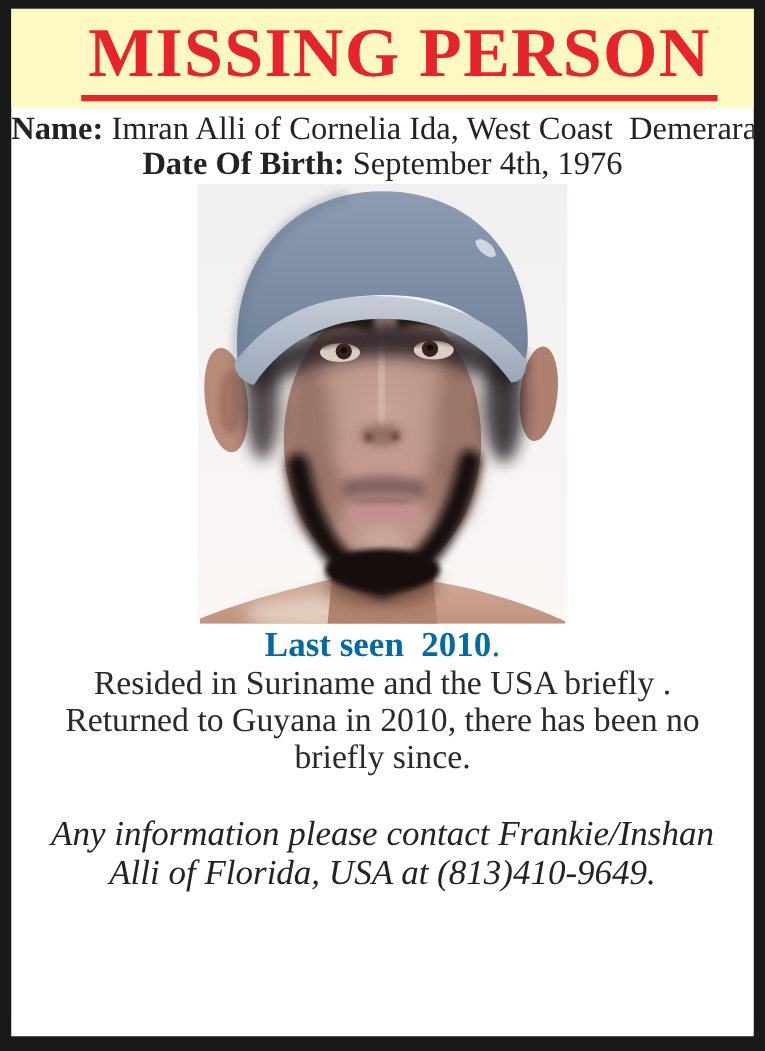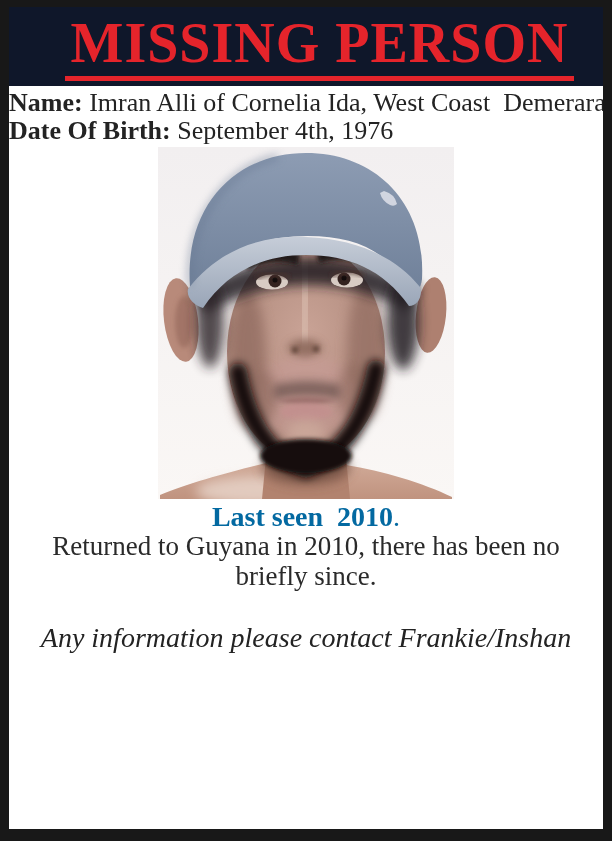--- a/index.html
+++ b/index.html
@@ -2,27 +2,27 @@
 <html><head>
 <meta charset="utf-8">
 <style>
   html,body{margin:0;padding:0;background:#ffffff;}
   body{width:612px;height:841px;font-family:"Liberation Serif","DejaVu Serif",serif;color:#222;}
   .poster{
     box-sizing:border-box;width:612px;height:841px;
     border-style:solid;border-color:#181818;border-width:7px 9px 12px 9px;
     background:#ffffff;overflow:hidden;
   }
-  .header{background:#0f172a;height:79px;display:flex;align-items:center;justify-content:center;padding-left:27px;}
+  .header{background:#fef9c3;height:79px;display:flex;align-items:center;justify-content:center;padding-left:27px;}
   .title{
     margin:0;font-size:56px;font-weight:700;color:#e5242b;line-height:1;
     letter-spacing:1px;padding:2px 6px 5px;border-bottom:5px solid #e5242b;
     white-space:pre;
   }
-  .info{margin-top:3px;text-align:left;}
+  .info{margin-top:3px;text-align:center;}
   .info p{margin:0;font-size:26px;line-height:27.5px;white-space:pre;color:#232323;}
   .info b{font-weight:700;}
   .photo-wrap{margin-top:3px;text-align:center;line-height:0;}
   .last-seen{margin:3px 0 0;text-align:center;font-size:28px;line-height:30px;white-space:pre;color:#0369a1;}
   .last-seen b{font-weight:700;}
   .detail{margin:0;text-align:center;font-size:27px;line-height:29.5px;white-space:pre;color:#2a2a2a;}
   .contact{margin:31px 0 0;text-align:center;font-style:italic;font-size:28px;line-height:31.5px;white-space:pre;color:#232323;}
   .contact b{font-weight:400;}
   .reward{margin:4px 0 0;text-align:center;font-style:italic;font-weight:700;font-size:41px;line-height:48px;color:#1e1e1e;}
 </style>
@@ -148,19 +148,21 @@
         <path d="M32,140 C26,58 78,6 148,6 C218,6 268,56 264,132 C263,142 258,147 253,147 C234,106 200,89 150,89 C100,89 65,105 43,147 C37,147 33,145 32,140 Z" fill="url(#capGrad)"></path>
         <path d="M30,142 C60,104 100,88 148,90 C196,92 236,108 262,140 C265,150 259,159 251,159 C225,122 190,108 148,108 C106,108 70,124 45,161 C37,159 28,151 30,142 Z" fill="url(#brimGrad)"></path>
         <path d="M226,44 q11,3 13,13 q-3,3 -7,1 q-8,-4 -10,-12 z" fill="#d9dde5" opacity="0.9"></path>
         <path d="M32,138 C30,70 70,20 120,10" stroke="#64758f" stroke-width="5" fill="none" opacity="0.6" filter="url(#b4)"></path>
       </g>
     </svg>
   </div>
 
   <p class="last-seen"><b>Last seen  2010</b><span>.</span></p>
 
+  <p class="detail">Resided in Suriname and the USA briefly .</p>
   <p class="detail">Returned to Guyana in 2010, there has been no</p>
   <p class="detail">briefly since.</p>
 
   <p class="contact"><span>Any information please contact </span><b>Frankie/Inshan</b></p>
+  <p class="contact" style="margin-top:0;"><span></span><b>Alli of Florida, USA at (813)410-9649.</b></p>
 
 
 </div>
 
 </body></html>

